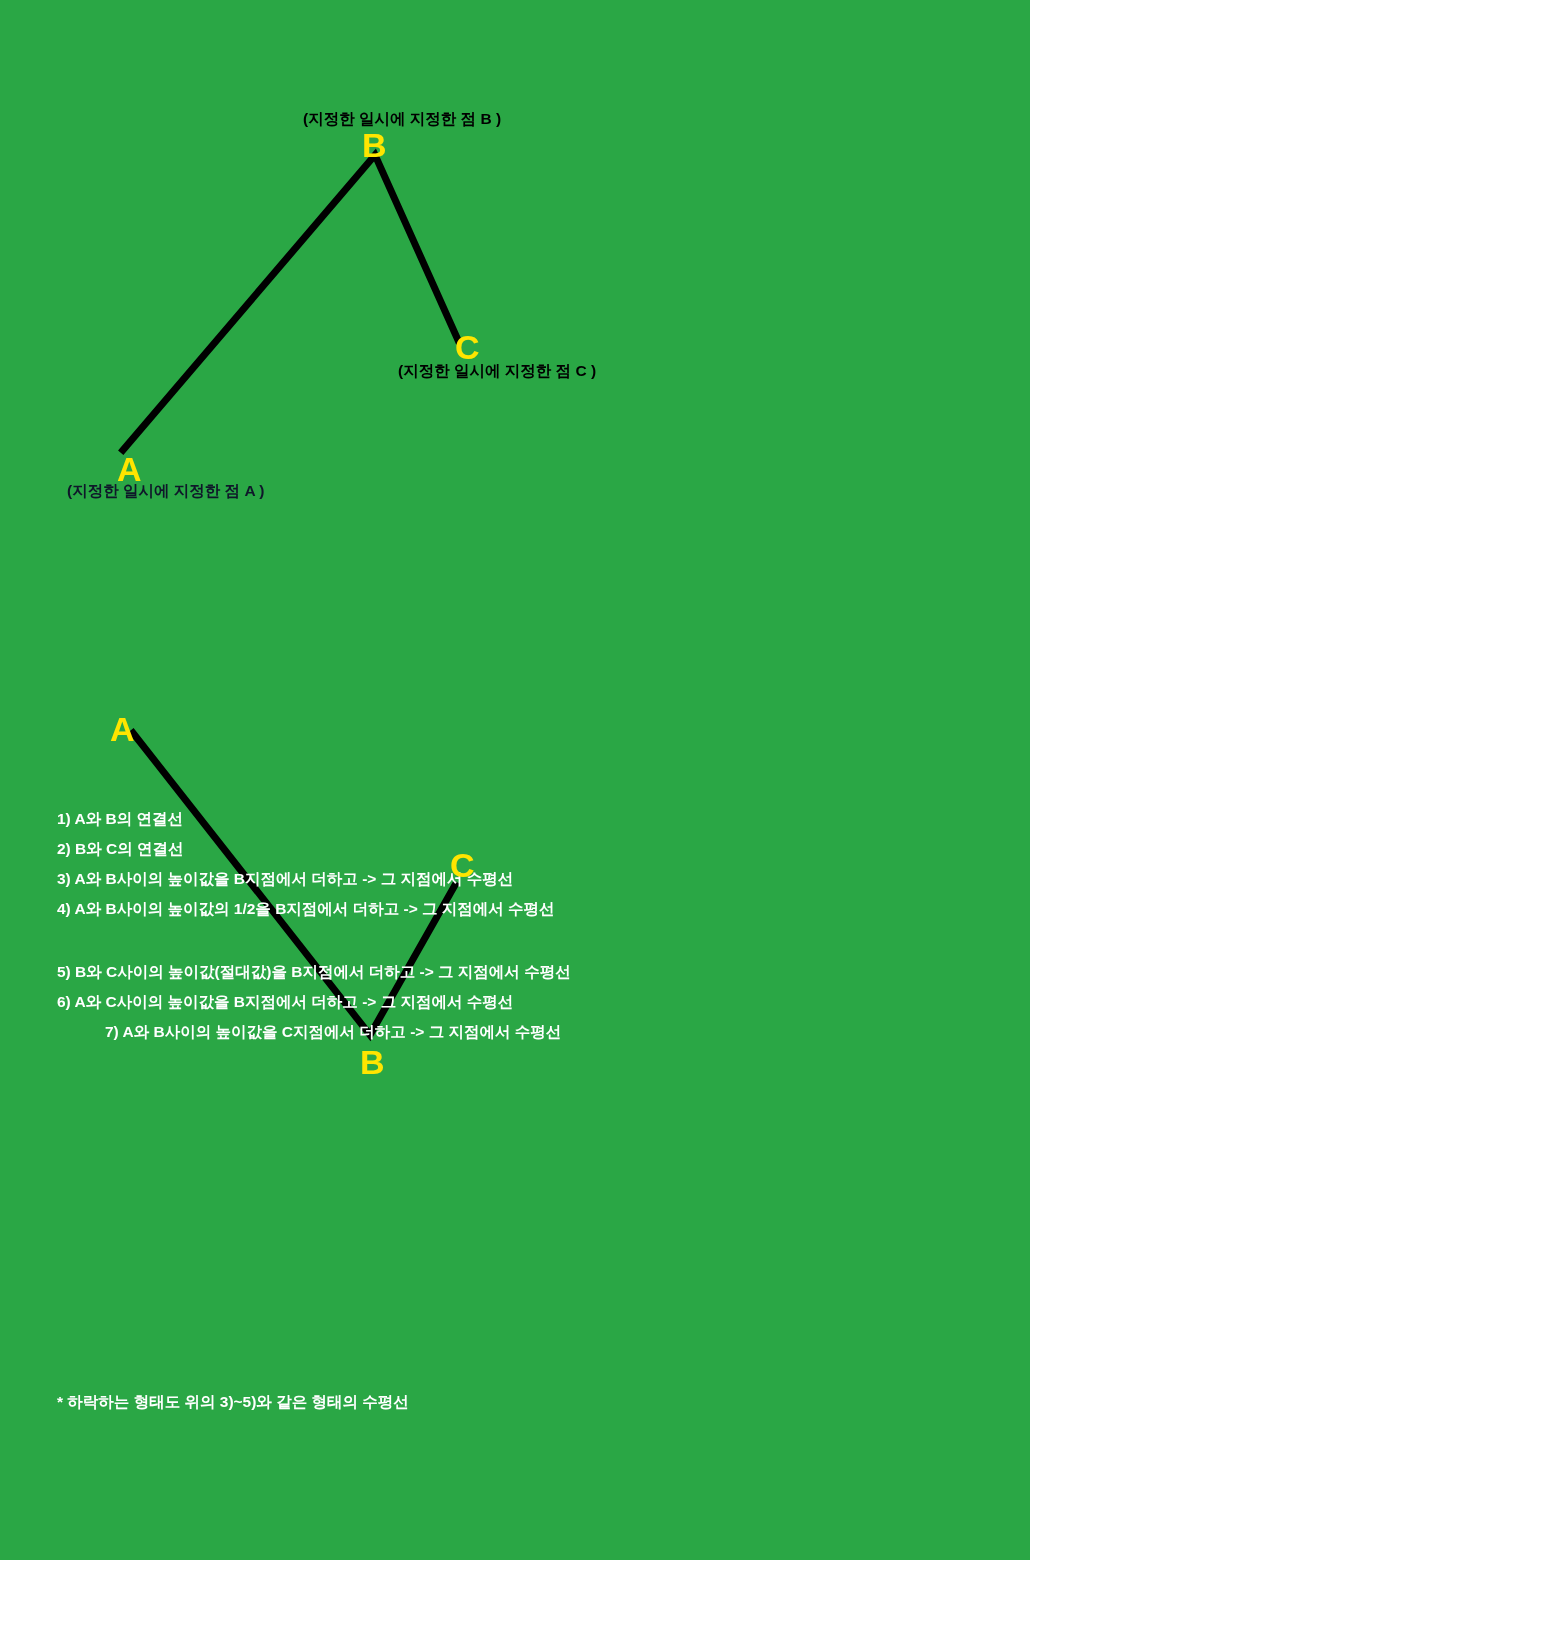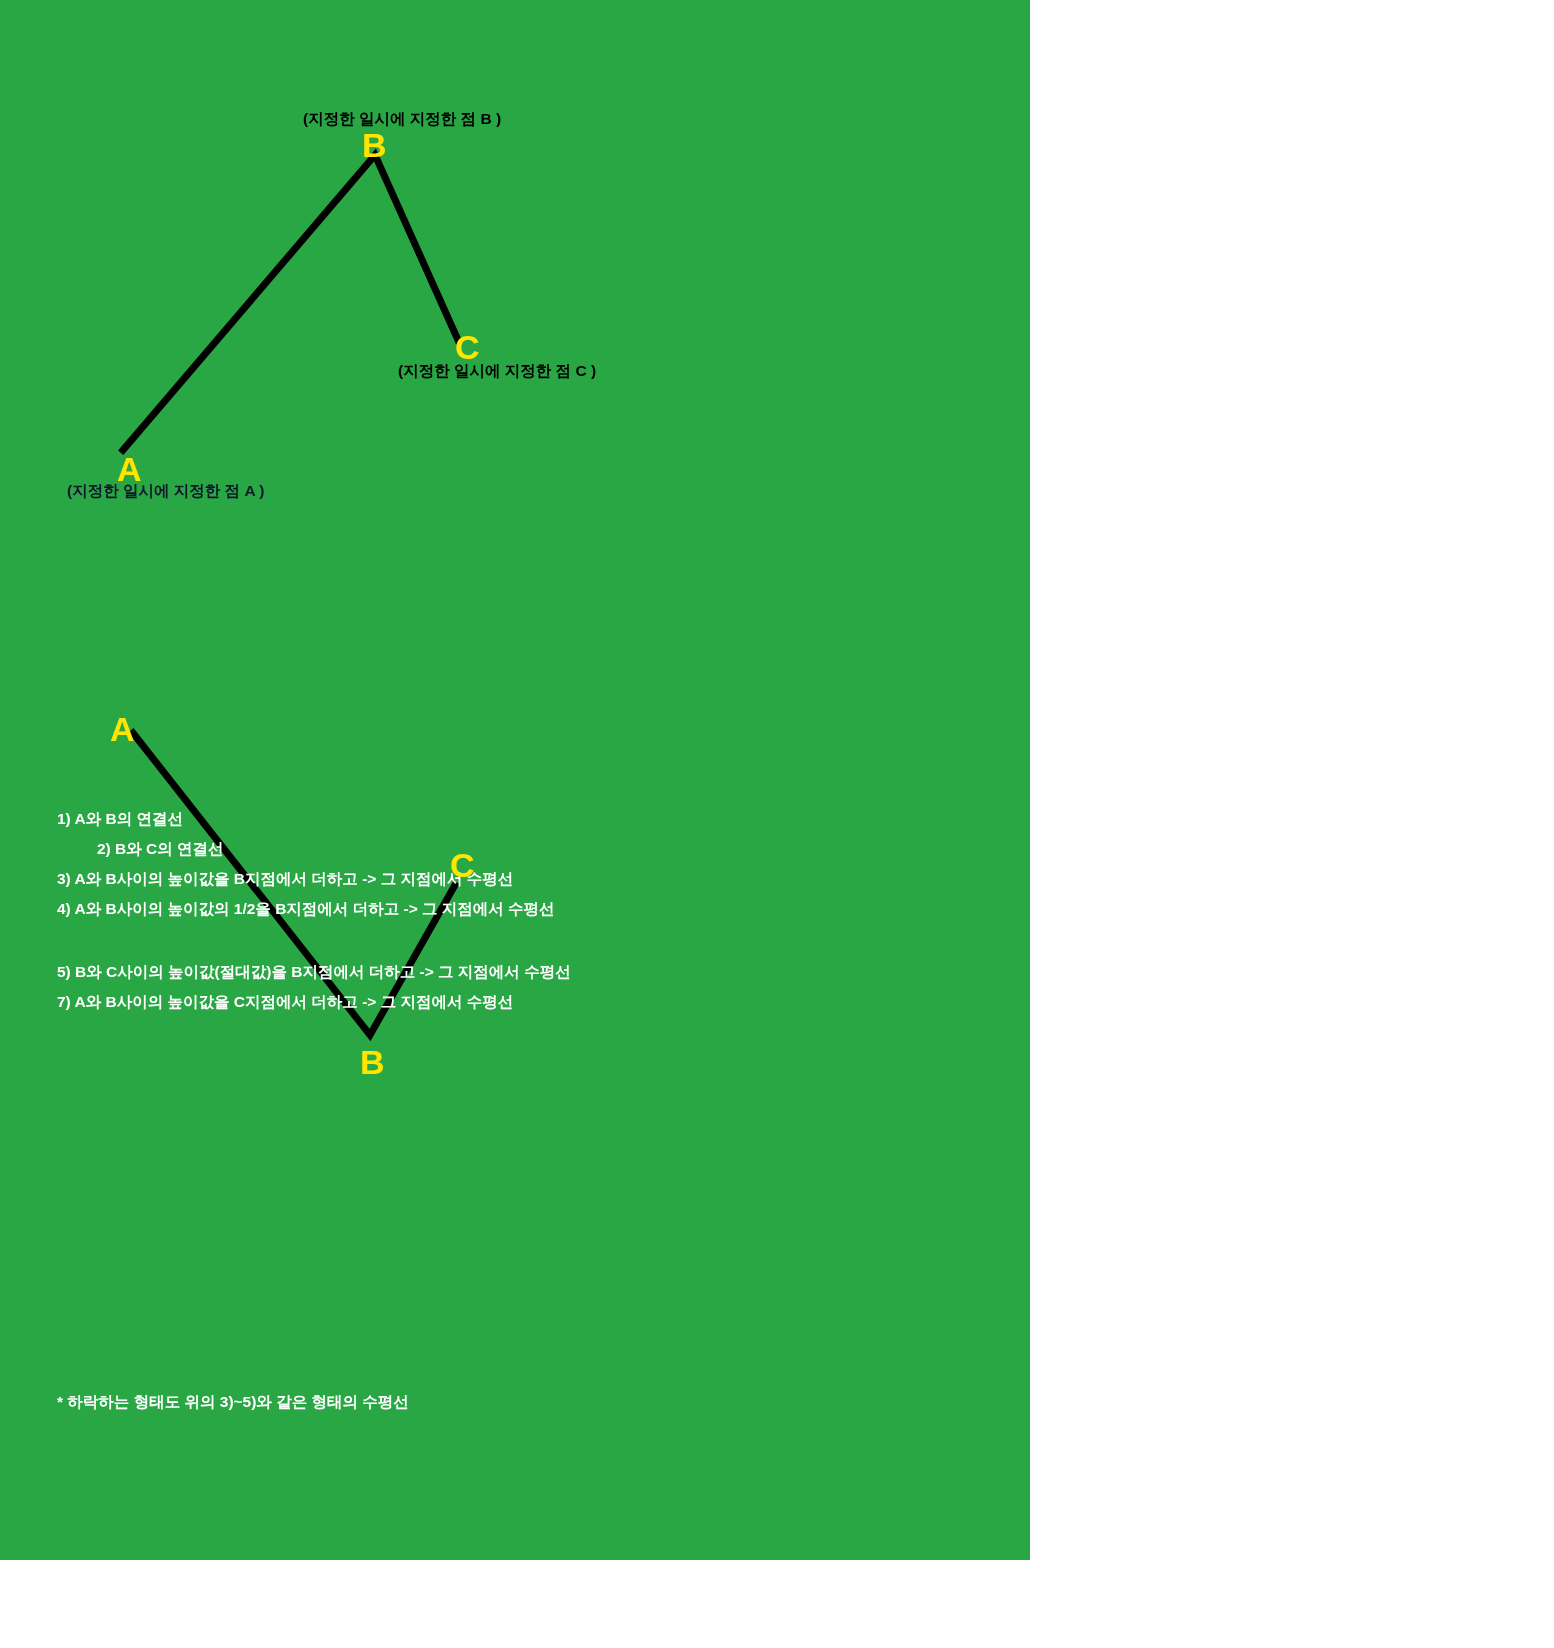--- a/index.html
+++ b/index.html
@@ -92,25 +92,26 @@
   <div class="caption" style="left: 60px; top: 482px; color: #0f172a; margin-left: 7px;">(지정한 일시에 지정한 점 A )</div>
 
   <div class="point-label" style="left: 362px; top: 128px; color: rgb(255, 229, 0);">B</div>
   <div class="caption" style="left: 303px; top: 110px; color: rgb(0, 0, 0);">(지정한 일시에 지정한 점 B )</div>
 
   <div class="point-label" style="left: 455px; top: 330px; color: rgb(255, 229, 0);">C</div>
   <div class="caption" style="left: 398px; top: 362px; color: rgb(0, 0, 0); text-align: center;">(지정한 일시에 지정한 점 C )</div>
 
   <div id="notes-list">
     <span class="note" style="color: rgb(255, 255, 255);">1) A와 B의 연결선</span>
-    <span class="note" style="color: rgb(255, 255, 255); margin-left: 40px;">2) B와 C의 연결선</span>
+    <span class="note" style="color: rgb(255, 255, 255);">2) B와 C의 연결선</span>
     <span class="note indent-1" style="color: rgb(255, 255, 255);">3) A와 B사이의 높이값을 B지점에서 더하고 -&gt; 그 지점에서 수평선</span>
     <span class="note indent-1" style="color: rgb(255, 255, 255);">4) A와 B사이의 높이값의 1/2을 B지점에서 더하고 -&gt; 그 지점에서 수평선</span>
     <span class="note indent-1" style="color: rgb(255, 255, 255); margin-top: 45px;">5) B와 C사이의 높이값(절대값)을 B지점에서 더하고 -&gt; 그 지점에서 수평선</span>
-    <span class="note indent-1" style="color: rgb(255, 255, 255);">7) A와 B사이의 높이값을 C지점에서 더하고 -&gt; 그 지점에서 수평선</span>
+    <span class="note indent-1" style="color: rgb(255, 255, 255);">6) A와 C사이의 높이값을 B지점에서 더하고 -&gt; 그 지점에서 수평선</span>
+    <span class="note indent-1" style="color: rgb(255, 255, 255); margin-left: 48px;">7) A와 B사이의 높이값을 C지점에서 더하고 -&gt; 그 지점에서 수평선</span>
   </div>
 
   <div class="point-label" style="left: 110px; top: 712px; color: rgb(255, 229, 0);">A</div>
   <div class="point-label" style="left: 360px; top: 1045px; color: rgb(255, 229, 0);">B</div>
   <div class="point-label" style="left: 450px; top: 848px; color: rgb(255, 229, 0);">C</div>
 
   <div class="note" id="footnote" style="color: rgb(255, 255, 255);">* 하락하는 형태도 위의 3)~5)와 같은 형태의 수평선</div>
 
 </div>
 

